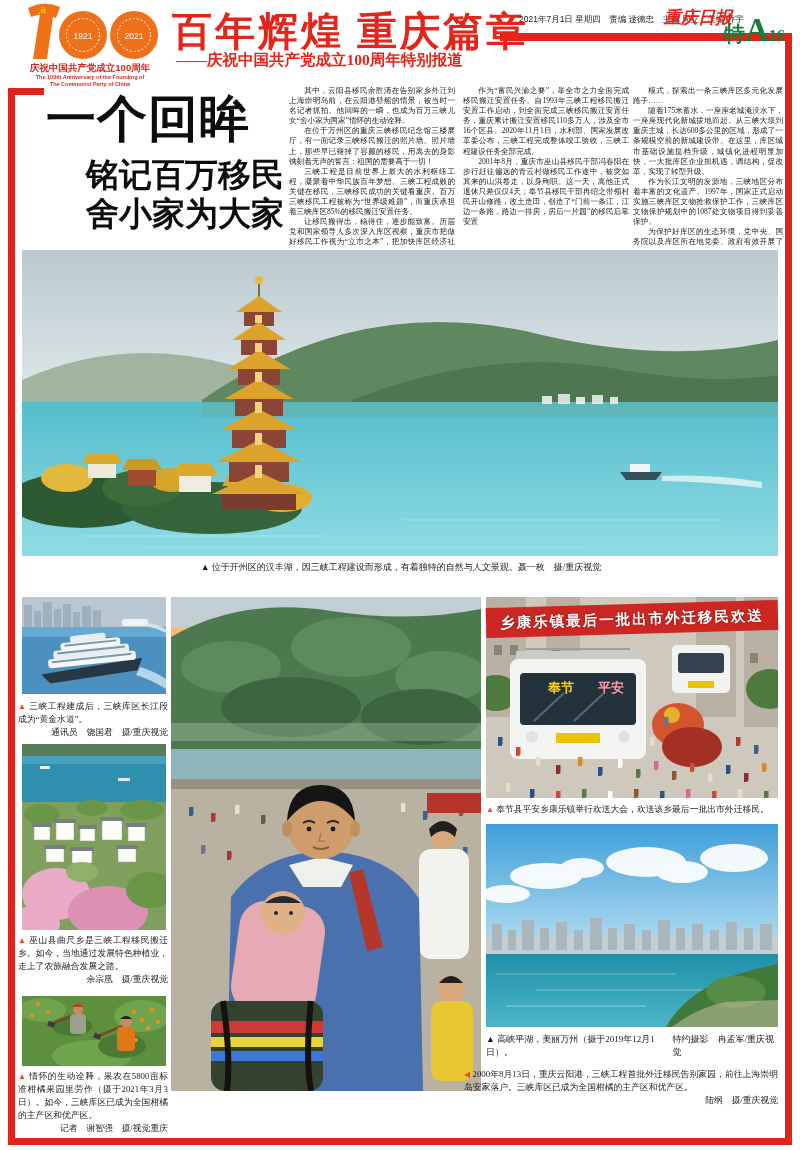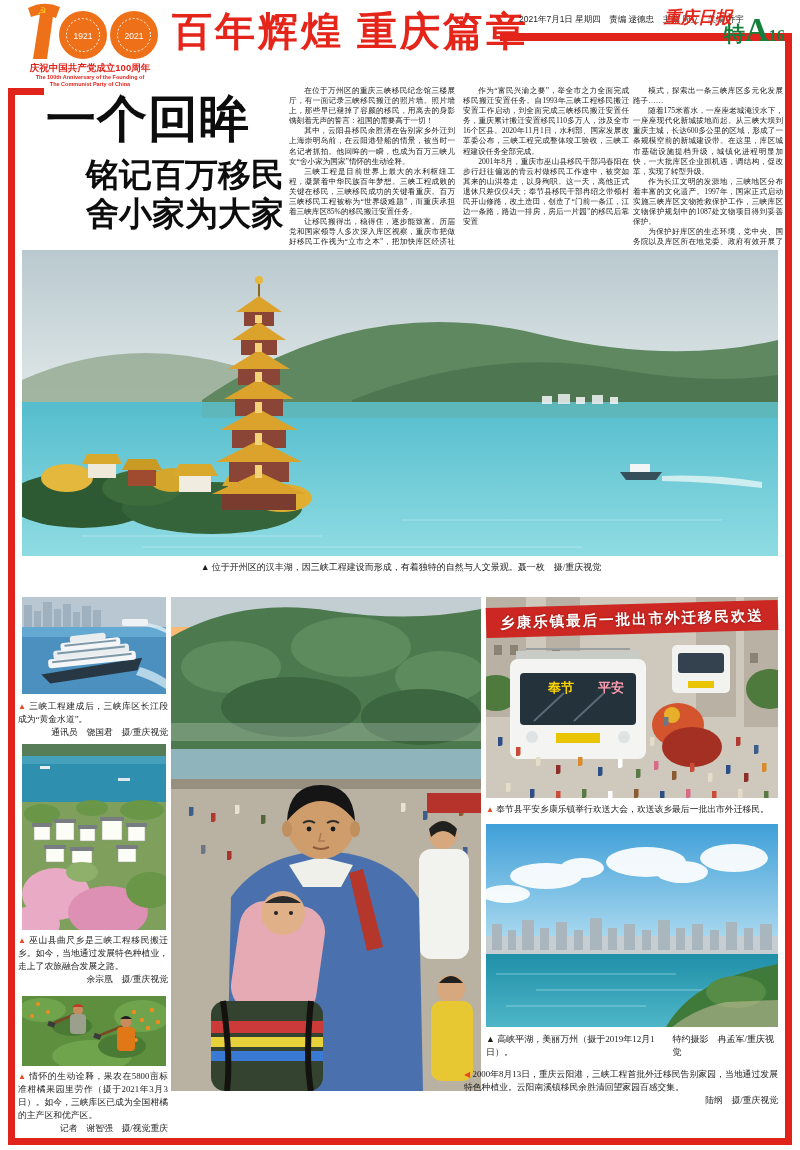--- a/index.html
+++ b/index.html
@@ -67,35 +67,36 @@
       <text x="124" y="36.5" font-size="8.5" fill="#ffffff" text-anchor="middle" font-family="Liberation Sans,sans-serif">2021</text>
     </svg>
     <div class="logo-cap1" style="left:0;top:60px;width:160px;">庆祝中国共产党成立100周年</div>
     <div class="logo-cap2" style="left:0;top:72px;width:160px;">
       <div>The 100th Anniversary of the Founding of</div>
       <div>The Communist Party of China</div>
     </div>
   </div>
 
   <div class="main-title">百年辉煌  重庆篇章</div>
+  <div class="sub-title">——庆祝中国共产党成立100周年特别报道</div>
   <div class="dateline">2021年7月1日  星期四　责编 逯德忠　主编 周立　美编 乔宇</div>
   <div class="paper-name">重庆日报</div>
   <div class="edition">
     <span class="t">特</span><span class="a">A</span><span class="n">16</span>
   </div>
 
   <div class="headline">
     <div class="h1">一个回眸</div>
     <div class="h2">铭记百万移民</div>
     <div class="h2">舍小家为大家</div>
   </div>
 
   <div class="col" style="left:289px;width:166px;">
+    <p>其中，云阳县移民余胜清在告别家乡外迁到上海崇明岛前，在云阳港登船的情景，被当时一名记者抓拍。他回眸的一瞬，也成为百万三峡儿女“舍小家为国家”情怀的生动诠释。</p>
     <p>在位于万州区的重庆三峡移民纪念馆三楼展厅，有一面记录三峡移民搬迁的照片墙。照片墙上，那些早已褪掉了容颜的移民，用离去的身影镌刻着无声的誓言：祖国的需要高于一切！</p>
-    <p>其中，云阳县移民余胜清在告别家乡外迁到上海崇明岛前，在云阳港登船的情景，被当时一名记者抓拍。他回眸的一瞬，也成为百万三峡儿女“舍小家为国家”情怀的生动诠释。</p>
     <p>三峡工程是目前世界上最大的水利枢纽工程，凝聚着中华民族百年梦想。三峡工程成败的关键在移民，三峡移民成功的关键看重庆。百万三峡移民工程被称为“世界级难题”，而重庆承担着三峡库区85%的移民搬迁安置任务。</p>
     <p>让移民搬得出，稳得住，逐步能致富。历届党和国家领导人多次深入库区视察，重庆市把做好移民工作视为“立市之本”，把加快库区经济社会发展</p>
   </div>
   <div class="col" style="left:463px;width:166px;">
     <p>作为“富民兴渝之要”，举全市之力全面完成移民搬迁安置任务。自1993年三峡工程移民搬迁安置工作启动，到全面完成三峡移民搬迁安置任务，重庆累计搬迁安置移民110多万人，涉及全市16个区县。2020年11月1日，水利部、国家发展改革委公布，三峡工程完成整体竣工验收，三峡工程建设任务全部完成。</p>
     <p>2001年8月，重庆市巫山县移民干部冯春阳在步行赶往偏远的青云村做移民工作途中，被突如其来的山洪卷走，以身殉职。这一天，离他正式退休只差仅仅4天；奉节县移民干部冉绍之带领村民开山修路，改土造田，创造了“门前一条江，江边一条路，路边一排房，房后一片园”的移民后靠安置</p>
   </div>
   <div class="col" style="left:633px;width:150px;">
     <p>模式，探索出一条三峡库区多元化发展路子……</p>
     <p>随着175米蓄水，一座座老城淹没水下，一座座现代化新城拔地而起。从三峡大坝到重庆主城，长达600多公里的区域，形成了一条规模空前的新城建设带。在这里，库区城市基础设施提档升级，城镇化进程明显加快，一大批库区企业抓机遇，调结构，促改革，实现了转型升级。</p>
@@ -564,17 +565,17 @@
         <path d="M186,203 Q210,184 240,178 L292,176 L292,203 Z" fill="#cbbf9e" opacity="0.55"></path>
       </g>
     </svg>
   </div>
   <div class="cap-row" style="left:486px;top:1033px;width:292px;">
     <span><span class="mk">▲</span> <span>高峡平湖，美丽万州（摄于2019年12月1日）。</span></span>
     <span>特约摄影　冉孟军/重庆视觉</span>
   </div>
 
   <div class="cap" style="left:464px;top:1068px;width:314px;">
-    <span class="mk">◀</span> <span>2000年8月13日，重庆云阳港，三峡工程首批外迁移民告别家园，当地通过发展特色种植业。云阳南溪镇移民余胜清回望家园百感交集。</span>
+    <span class="mk">◀</span> <span>2000年8月13日，重庆云阳港，三峡工程首批外迁移民告别家园，前往上海崇明岛安家落户。三峡库区已成为全国柑橘的主产区和优产区。</span>
     <span class="credit">陆纲　摄/重庆视觉</span>
   </div>
 
 </div>
 
 </body></html>

